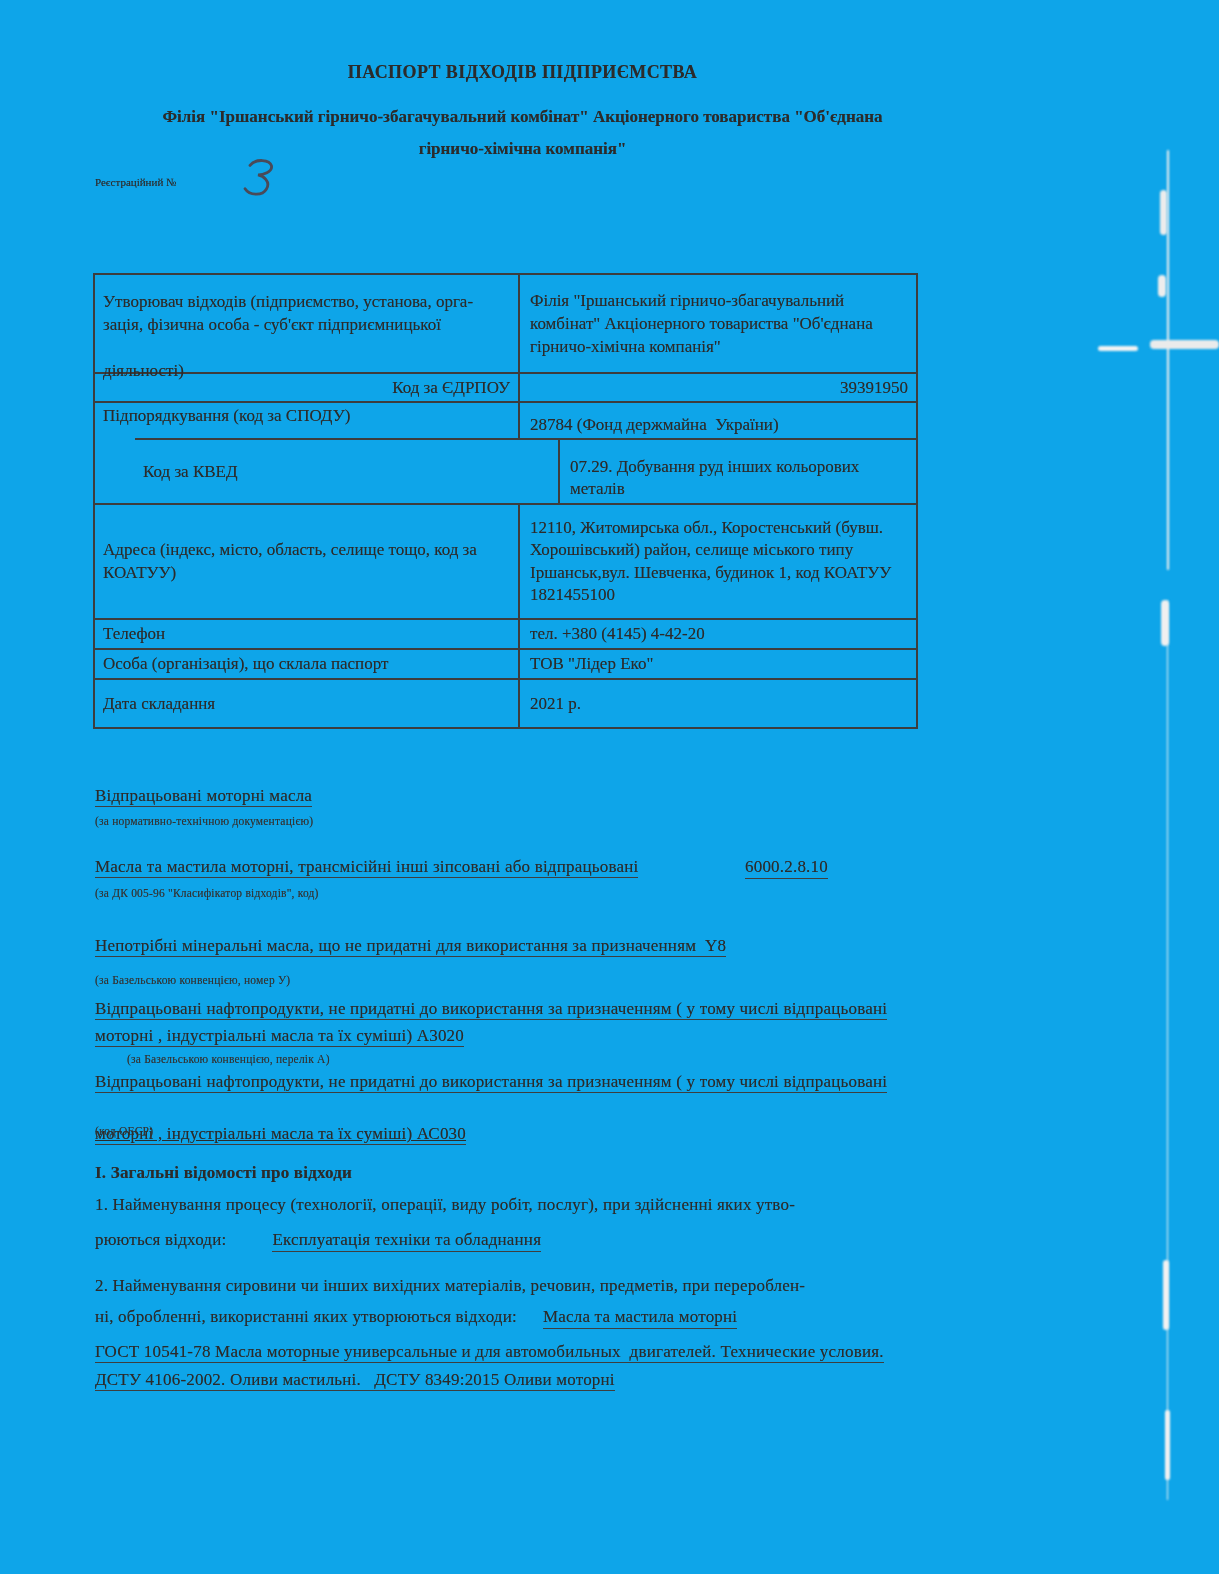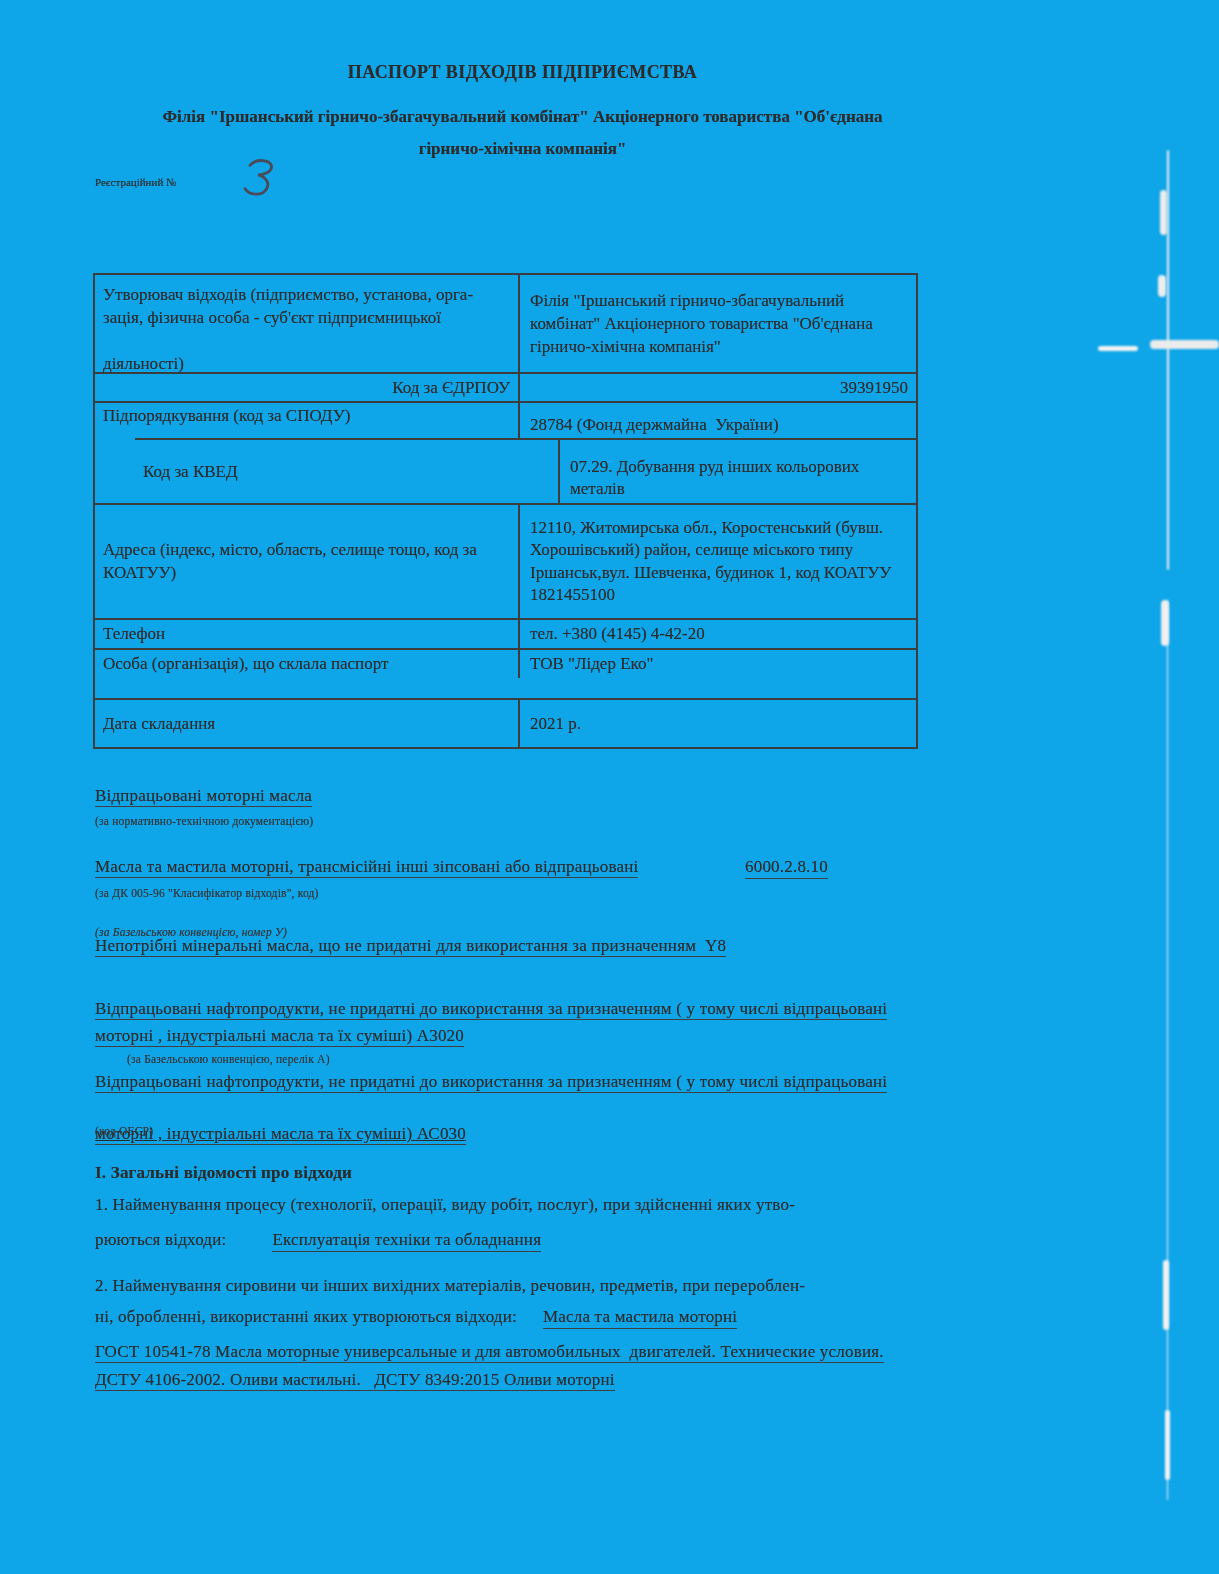--- a/index.html
+++ b/index.html
@@ -32,26 +32,26 @@
     position:absolute;left:93px;top:273px;width:825px;
     border:2px solid #3d3d3d;box-sizing:border-box;
     font-size:17px;
   }
   .trow{display:flex;border-top:2px solid #3d3d3d;box-sizing:border-box;}
   .trow:first-child{border-top:none;}
   .tcell{box-sizing:border-box;display:flex;flex-direction:column;justify-content:center;
     padding:2px 8px;line-height:22px;white-space:pre-line;}
   .cl{width:425px;border-right:2px solid #3d3d3d;}
   .cr{flex:1;padding-left:10px;}
-  .va-top{justify-content:flex-start;padding-top:8px;}
+  .va-top{justify-content:flex-start;padding-top:15px;}
   .va-bot{justify-content:flex-end;padding-bottom:5px;}
   .lh23{line-height:23px;}
   .lh22{line-height:22.5px;}
   .h97{height:97px;} .h45{height:29px;text-align:right;} .h37{height:37px;} .h65{height:65px;margin-left:40px;}
-  .h115{height:115px;} .h43{height:30px;} .h49{height:49px;margin-top:20px;}
+  .h115{height:115px;} .h43{height:30px;} .h49{height:49px;}
   
   .line{position:absolute;left:95px;font-size:17px;letter-spacing:.2px;white-space:nowrap;}
   .note{position:absolute;left:95px;font-size:11.5px;letter-spacing:.2px;color:#333;white-space:nowrap;}
   .ul{border-bottom:1.5px solid #3e3e3e;padding-bottom:1px;}
   .bold{font-weight:700;}
   .code-abs{position:absolute;left:650px;top:0;}
   .gap32{display:inline-block;margin-left:46px;}
   .gap26{display:inline-block;margin-left:26px;}
   
   .artifact{position:absolute;border-radius:4px;filter:blur(1px);}
@@ -125,21 +125,21 @@
 
   <div class="line" style="top:857px;width:1040px;">
     <span class="ul"> Масла та мастила моторні, трансмісійні інші зіпсовані або відпрацьовані</span>
     <span class="ul code-abs">6000.2.8.10</span>
   </div>
   <div class="note" style="top:887px;">(за ДК 005-96 "Класифікатор відходів", код)</div>
 
   <div class="line" style="top:936px;">
     <span class="ul">Непотрібні мінеральні масла, що не придатні для використання за призначенням &nbsp;Y8</span>
   </div>
-  <div class="note" style="top:926px;font-style:italic;">(за Базельською конвенцією, номер У)</div>
+  <div class="note" style="top:974px;">(за Базельською конвенцією, номер У)</div>
 
   <div class="line" style="top:999px;">
     <span class="ul">Відпрацьовані нафтопродукти, не придатні до використання за призначенням ( у тому числі відпрацьовані</span>
   </div>
   <div class="line" style="top:1026px;">
     <span class="ul">моторні , індустріальні масла та їх суміші) А3020</span>
   </div>
   <div class="note" style="top:1053px;padding-left:32px;">(за Базельською конвенцією, перелік А)</div>
 
   <div class="line" style="top:1072px;">

